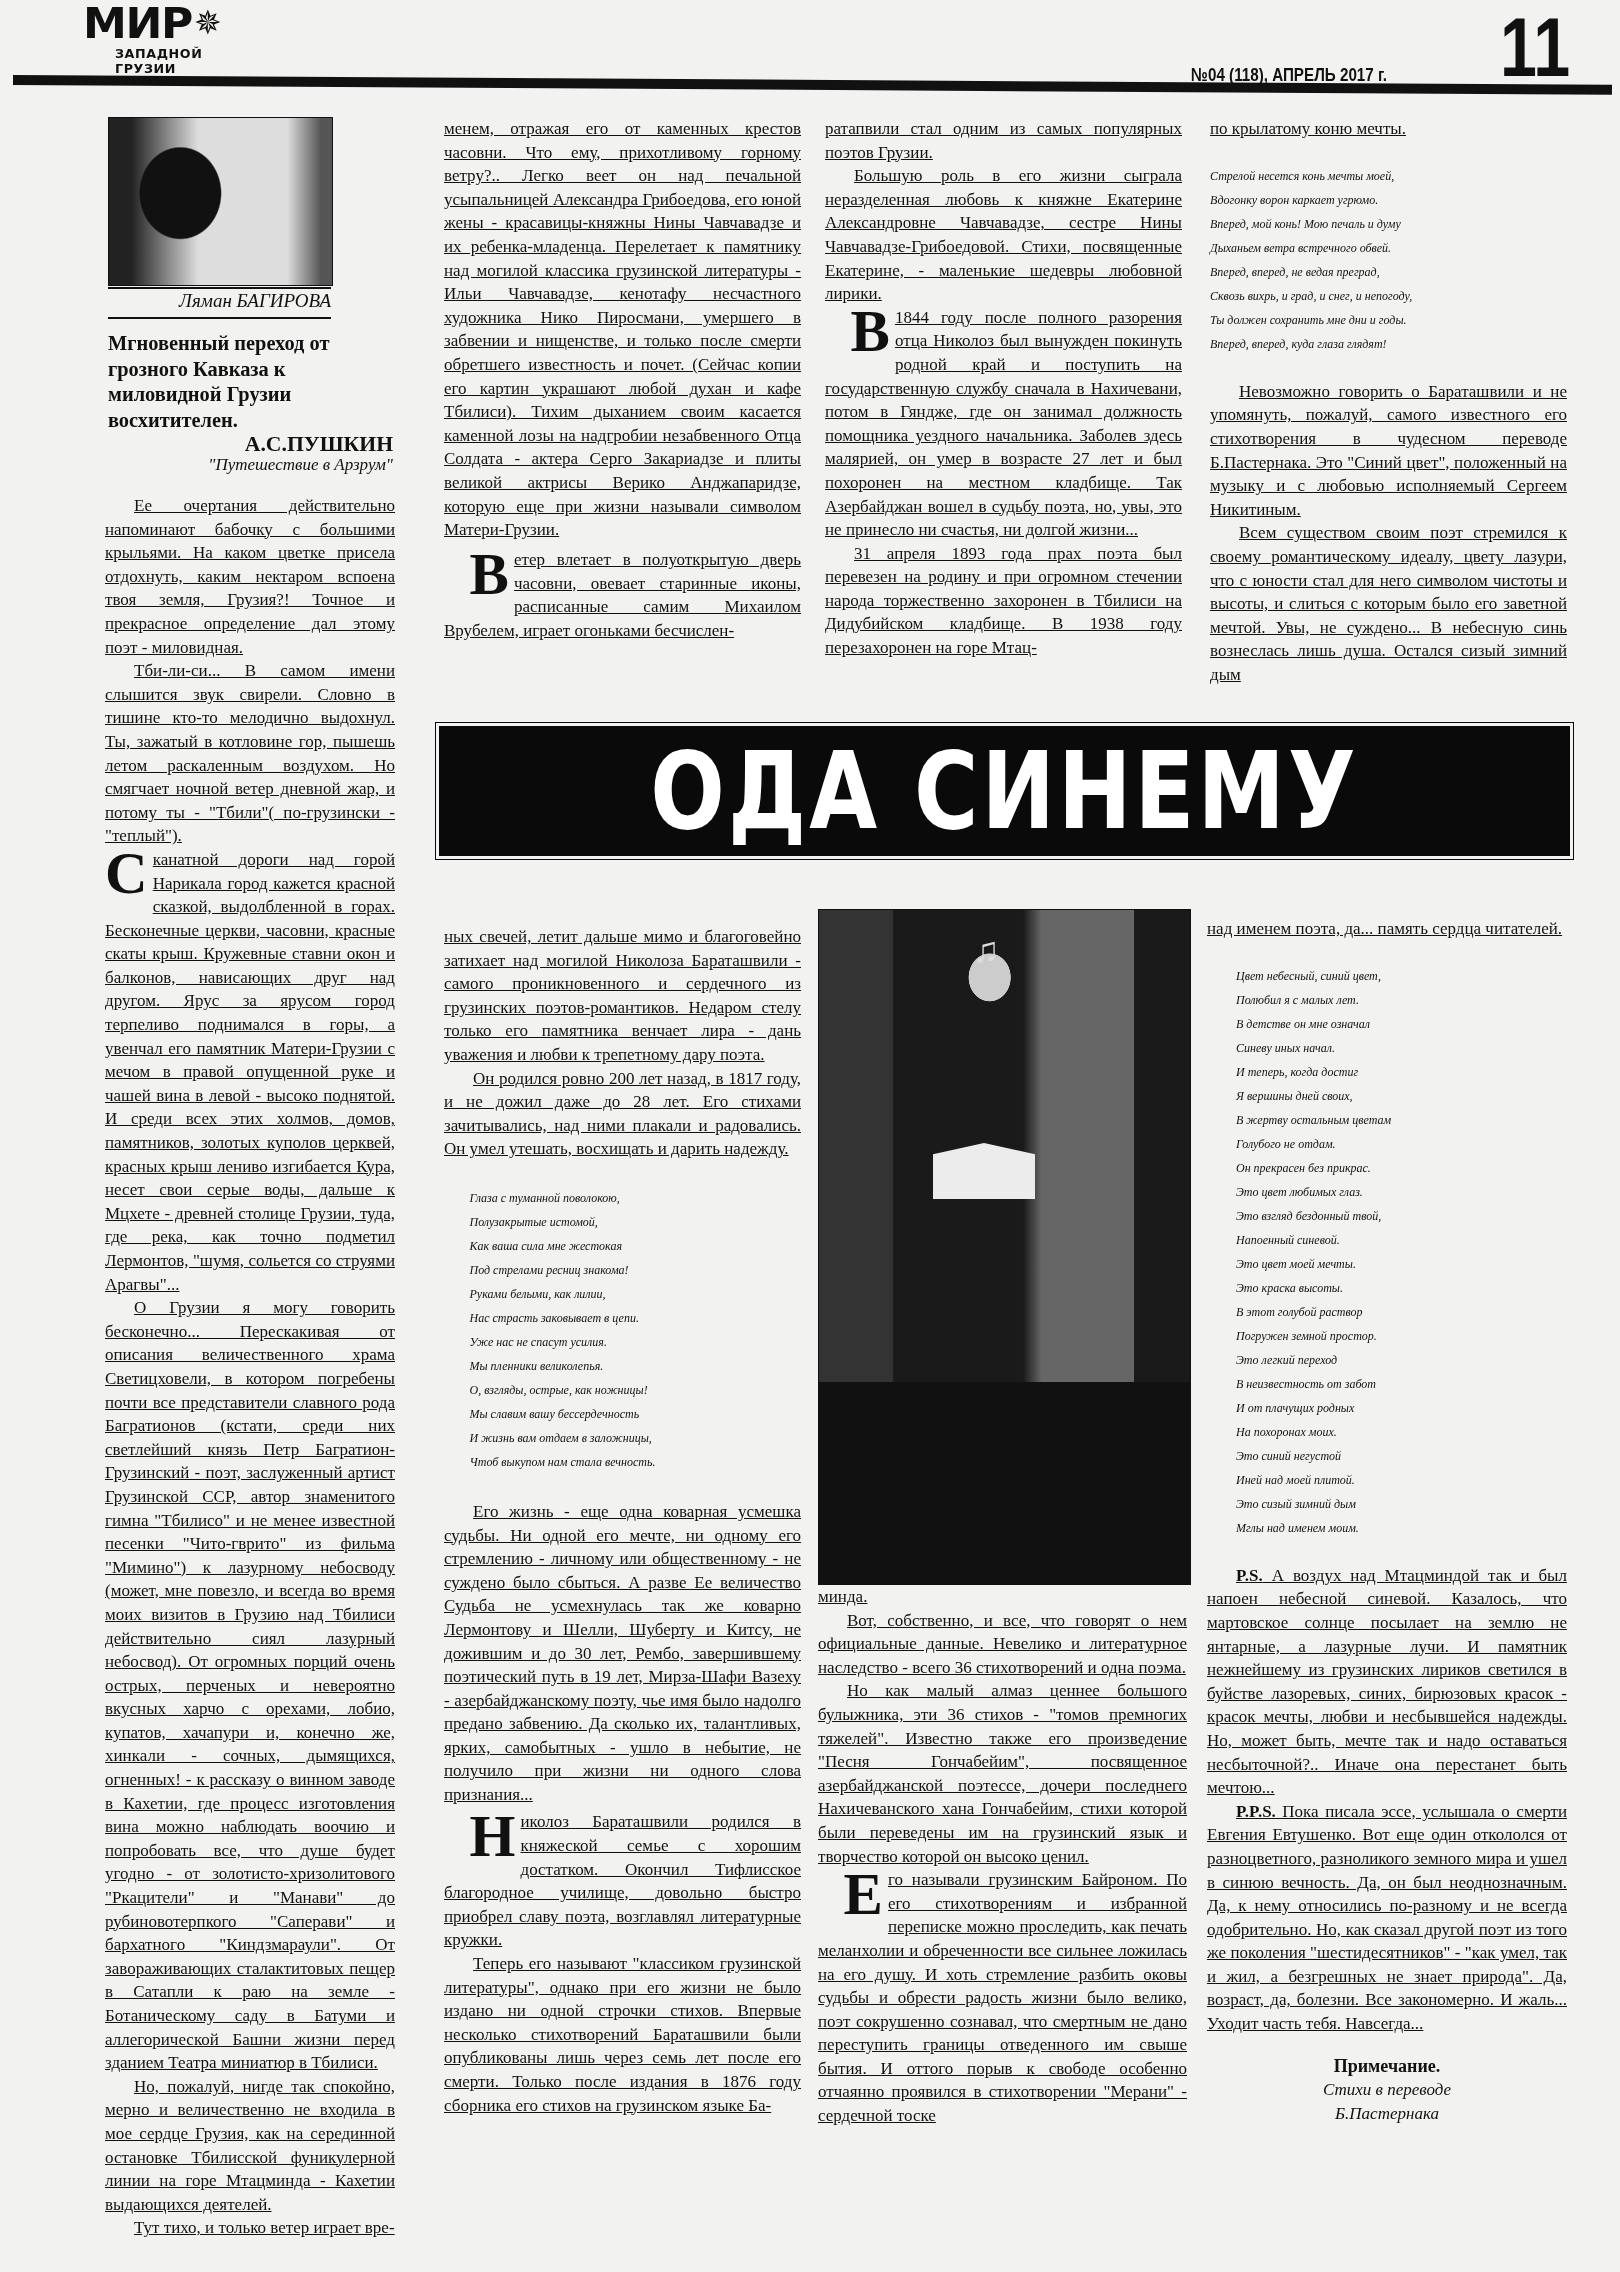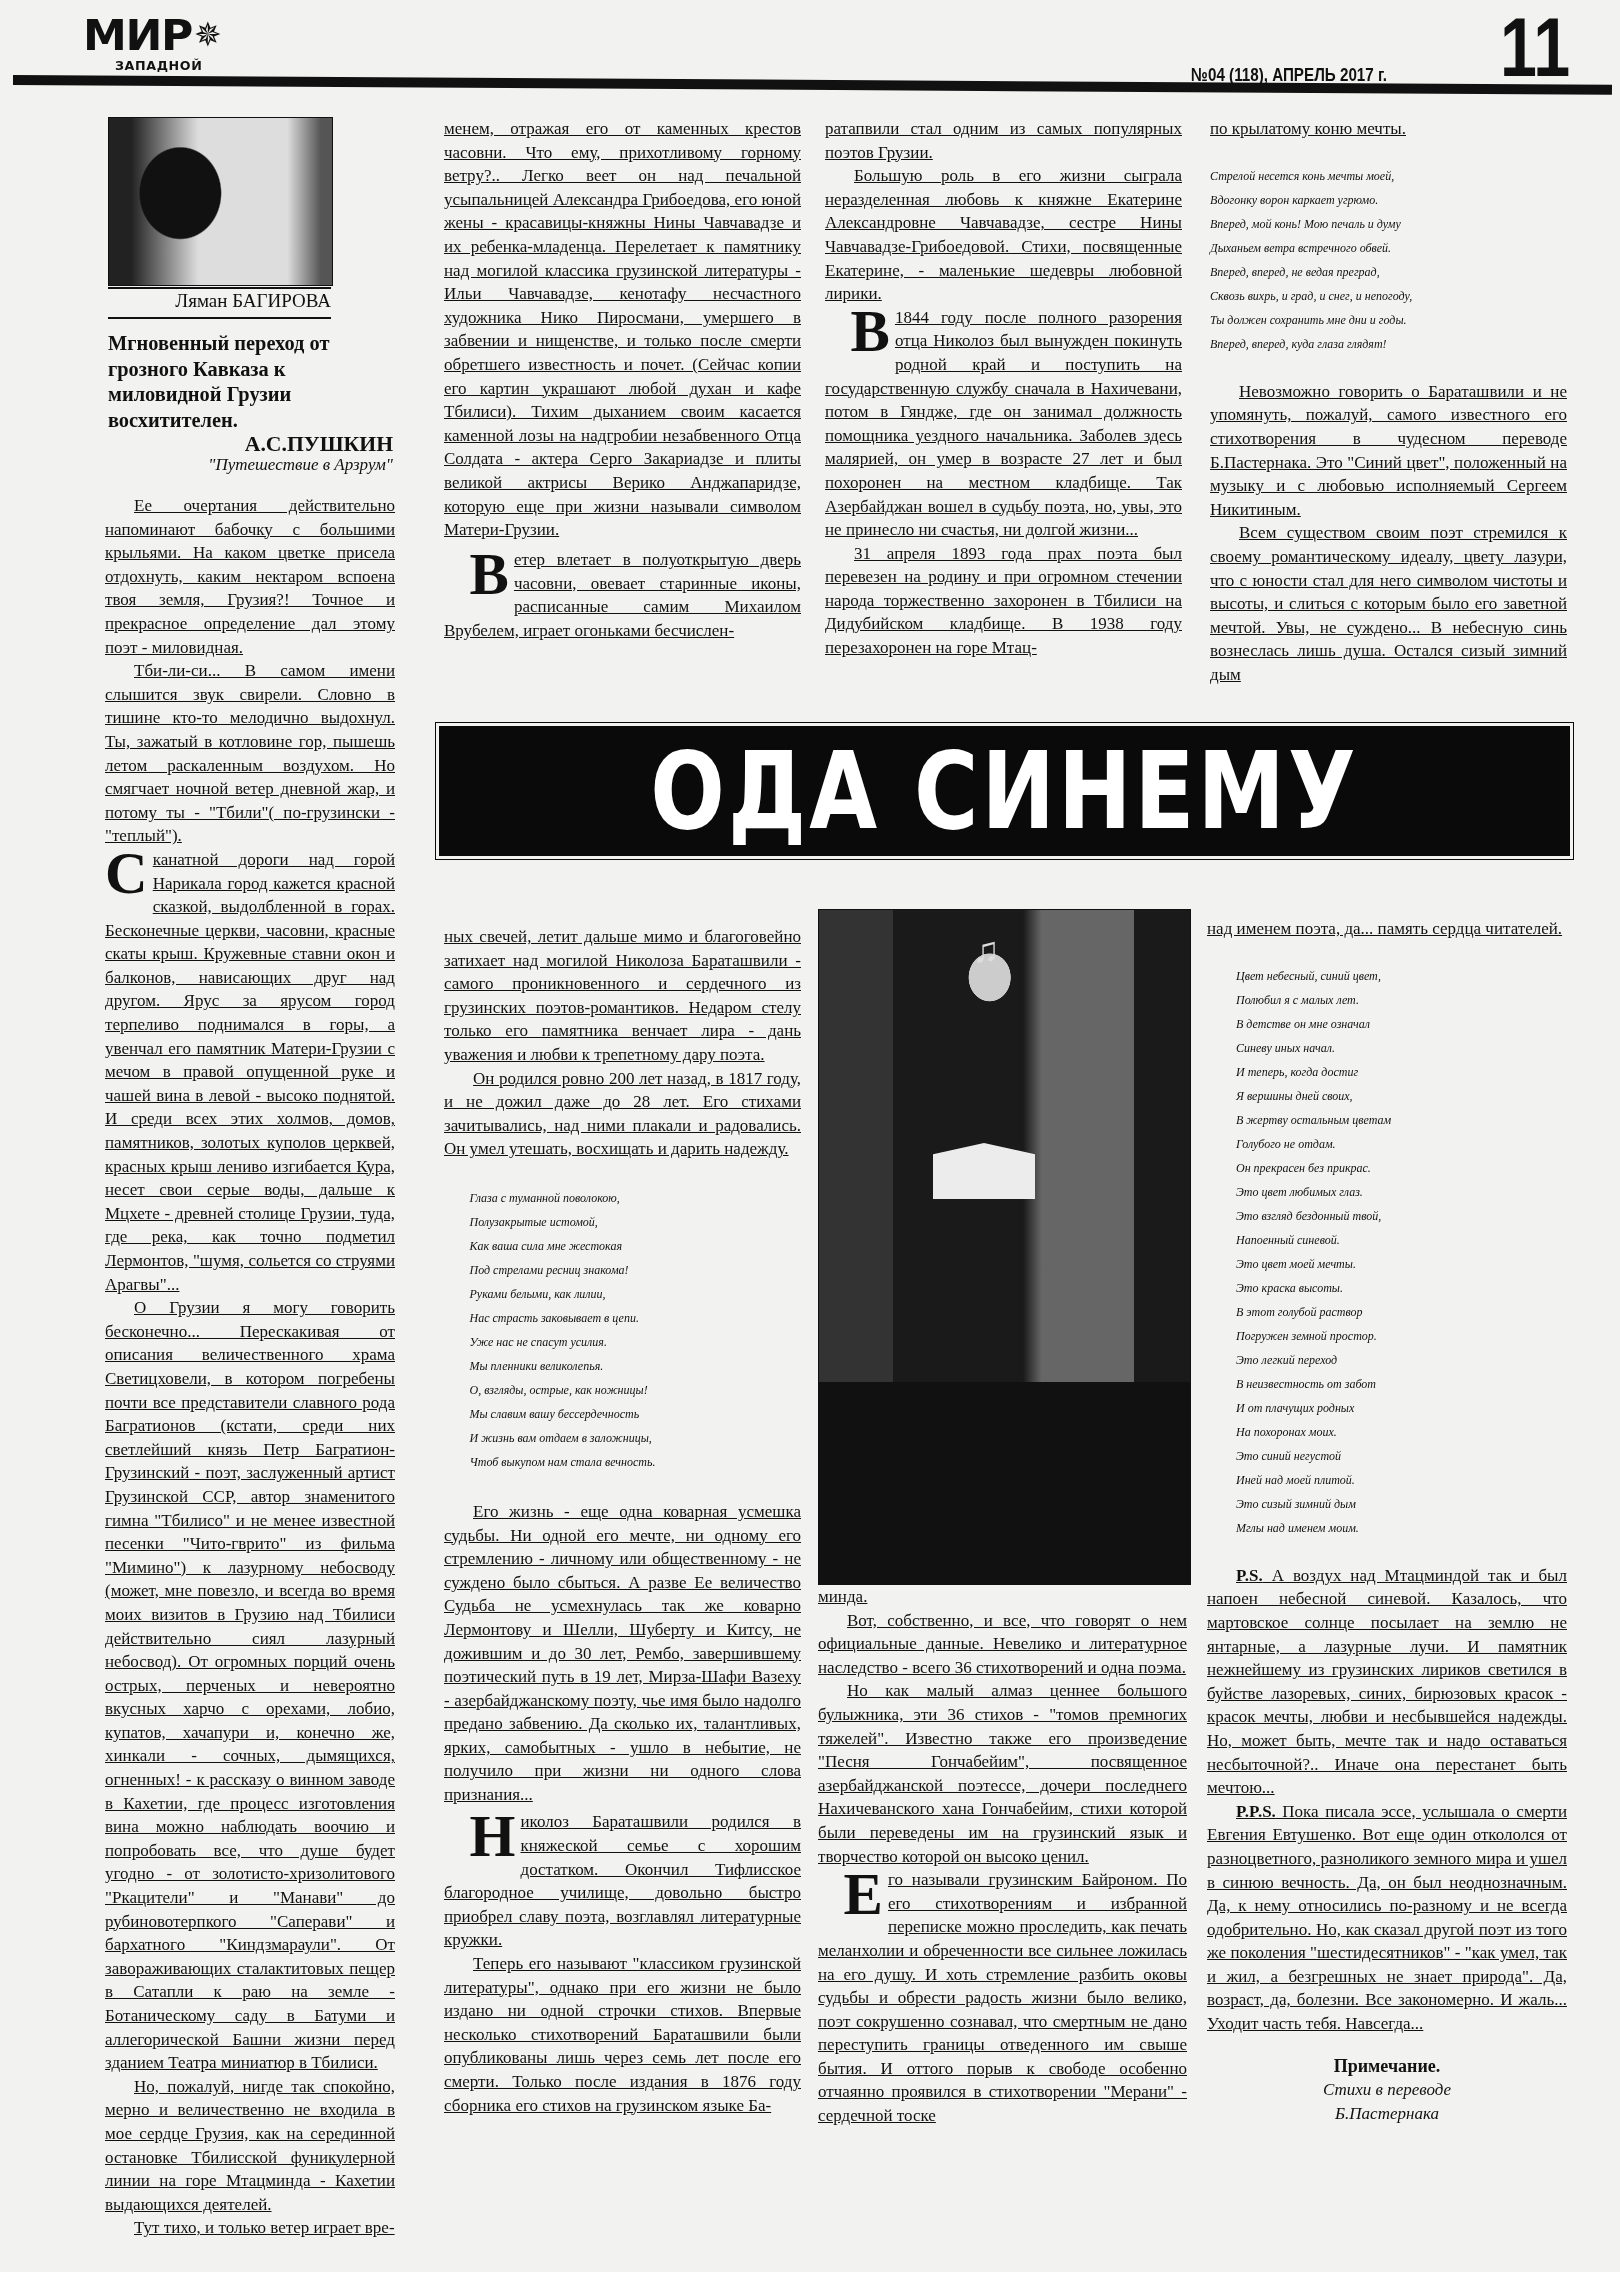--- a/index.html
+++ b/index.html
@@ -3,35 +3,35 @@
 <meta charset="utf-8">
 <style>
   html, body { margin: 0; padding: 0; }
   body {
     width: 1620px; height: 2273px; position: relative; overflow: hidden;
     background: #f2f2f0; color: #111;
     font-family: "Liberation Serif", "DejaVu Serif", serif;
   }
   .abs { position: absolute; }
   
-  .logo { left: 83px; top: 15px; width: 153px; height: 64px; }
+  .logo { left: 83px; top: 3px; width: 153px; height: 64px; }
   .logo-main { font-family: "DejaVu Sans", sans-serif; font-weight: bold; font-size: 42px; letter-spacing: -1.3px; line-height: 42px; transform: scaleX(1.05); transform-origin: left; }
   .logo-star { position: absolute; left: 111px; top: 3.8px; font-size: 33px; line-height: 33px; }
   .logo-sub { position: absolute; left: 32px; top: 43px; font-family: "DejaVu Sans", sans-serif; font-weight: bold; font-size: 12.7px; letter-spacing: 0.6px; }
   .masthead-rule { left: 12.7px; top: 75px; width: 1599px; height: 10.2px; background: #111; transform: rotate(0.35deg); transform-origin: left; }
   .issue { left: 1191px; top: 64px; font-family: "Liberation Sans", sans-serif; font-weight: bold; font-size: 19px; transform: scaleX(0.8); transform-origin: left; }
   .page-number { left: 1500px; top: 6.4px; font-family: "Liberation Sans", sans-serif; font-weight: bold; font-size: 83px; line-height: 83px; transform: scaleX(0.8); transform-origin: left; }
 
   
   .author-photo { left: 108px; top: 117px; width: 223px; height: 167px; background:
       radial-gradient(ellipse 30% 45% at 32% 45%, #111 60%, transparent 62%),
       linear-gradient(90deg, #222 0 10%, #ddd 40% 80%, #555 95%);
     border: 1.3px solid #111; }
   .rule { height: 1.9px; background: #111; }
-  .byline { left: 108px; top: 290px; width: 223px; text-align: right; font-size: 19px; }
+  .byline { left: 108px; top: 290px; width: 223px; text-align: right; font-style: italic; font-size: 19px; }
 
   .epigraph { left: 108px; top: 331px; width: 285px; text-align: left; font-weight: bold; font-size: 20.4px; line-height: 25.5px; }
   .epi-author { left: 108px; top: 432px; width: 285px; text-align: right; font-weight: bold; font-size: 21.7px; }
   .epi-source { left: 108px; top: 455px; width: 285px; text-align: right; font-style: italic; font-size: 17px; }
 
   .col { font-size: 17px; line-height: 23.6px; text-align: justify; }
   .col p { margin: 0; text-indent: 29px; text-decoration: underline; }
   .col p.noindent { text-indent: 0; }
   .drop { float: left; font-weight: bold; font-size: 59px; line-height: 46px; margin: 2.5px 5.1px 0 25.5px; }
   .poem { font-style: italic; font-size: 12px; line-height: 24px; white-space: pre-line; }

